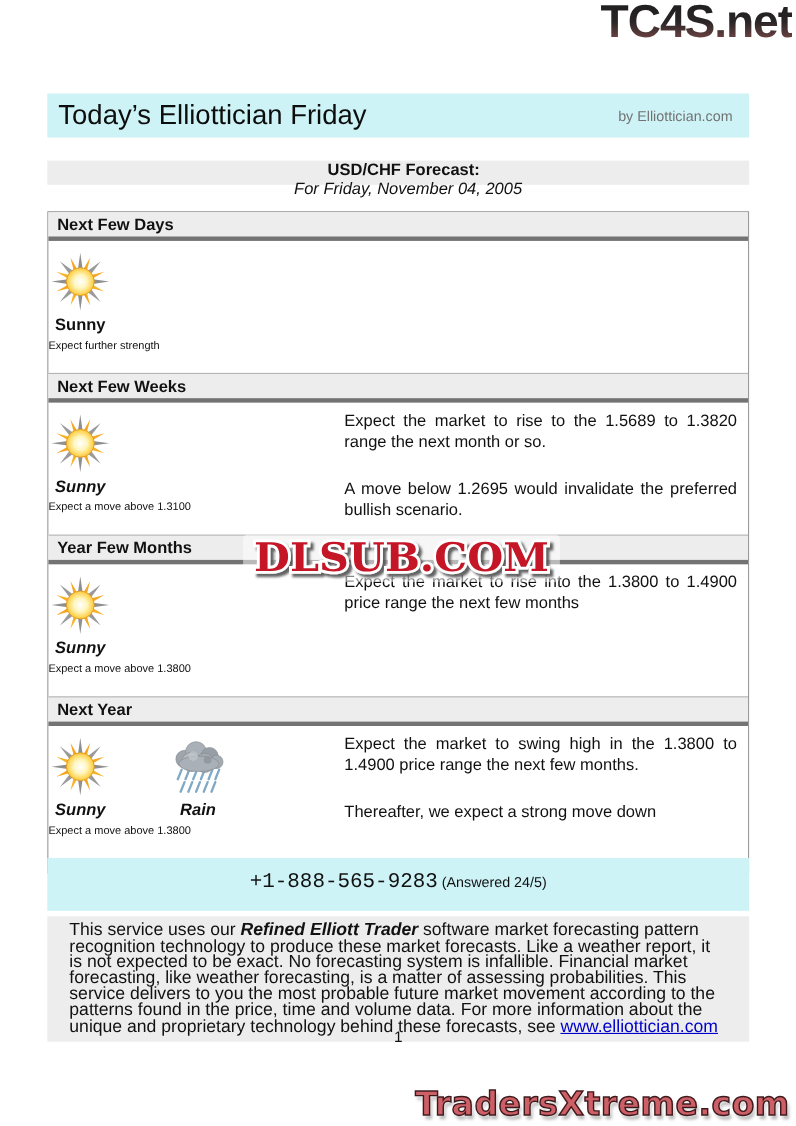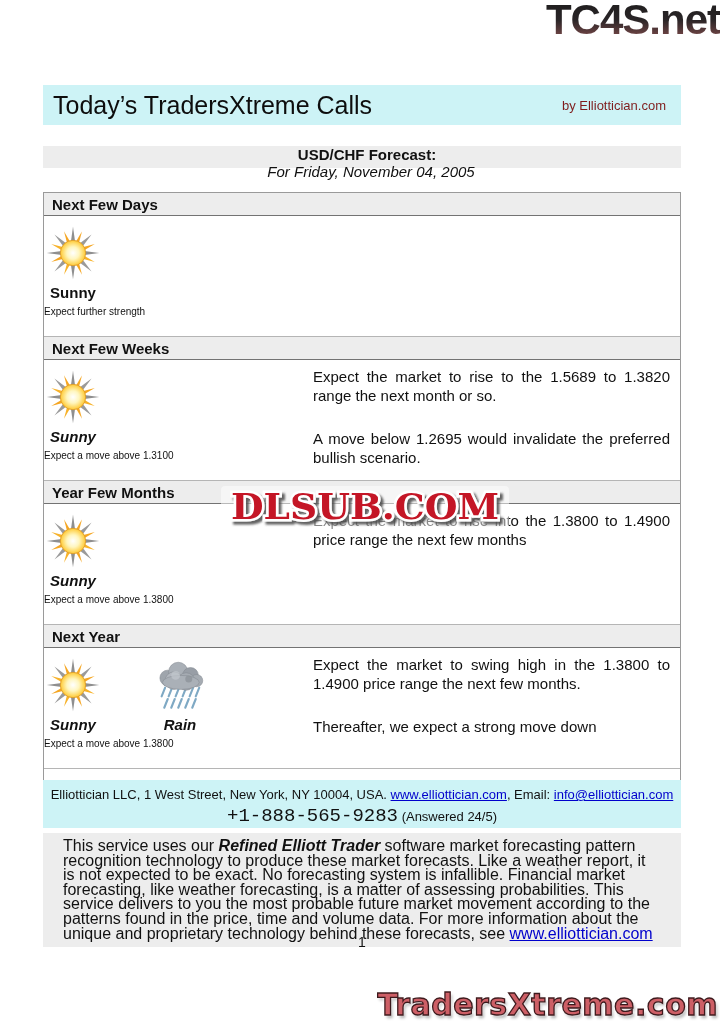--- a/index.html
+++ b/index.html
@@ -18,37 +18,37 @@
   @supports ((-webkit-background-clip:text) or (background-clip:text)){
     .top-logo{color:transparent;}
   }
   
   .header-bar{
     left:43px;top:85px;width:638px;height:40px;background:#cdf3f6;
     display:flex;align-items:center;justify-content:space-between;
     padding:0 15px 0 10px;box-sizing:border-box;
   }
   .doc-title{font-size:25px;color:#0d0d0d;}
-  .byline{font-size:13px;color:#7f1d1d;}
+  .byline{font-size:13px;color:#737373;}
   
   .forecast-bar{
     left:43px;top:146px;width:638px;height:22px;background:#ededed;
     display:flex;align-items:center;padding-left:10px;box-sizing:border-box;
     font-size:15px;
     flex-direction:column;
   }
   .forecast-label{font-weight:bold;}
   .forecast-date{font-style:italic;margin-left:8px;}
   
   .sections{
     left:43px;top:192px;width:638px;border:1px solid #9a9a9a;
     box-sizing:border-box;background:#fff;
   }
   .sec-header{
-    height:22px;background:#ededed;border-bottom:1px solid #737373;
+    height:22px;background:#ededed;border-bottom:4px solid #737373;
     display:flex;align-items:center;padding-left:8px;
     font-weight:bold;font-size:15px;
   }
   .section + .section .sec-header{border-top:1px solid #b5b5b5;}
   .sec-body{height:120px;display:flex;}
   .icon-col{
     width:267px;display:flex;flex-direction:column;align-items:flex-start;
     padding-top:9px;box-sizing:border-box;flex:none;
   }
   .icons-row{display:flex;gap:49px;}
@@ -153,21 +153,21 @@
       </g>
       <circle cx="27" cy="21" r="5" fill="#c2c7cd" opacity="0.7"></circle>
       <circle cx="42" cy="25" r="4" fill="#8d939a" opacity="0.8"></circle>
     </g>
   </defs>
 </svg>
 
 <div class="abs top-logo">TC4S.net</div>
 
 <div class="abs header-bar">
-  <span class="doc-title">Today’s TradersXtreme Calls</span>
+  <span class="doc-title">Today’s Elliottician Friday</span>
   <span class="byline">by Elliottician.com</span>
 </div>
 
 <div class="abs forecast-bar">
   <span class="forecast-label">USD/CHF Forecast:</span>
   <span class="forecast-date">For Friday, November 04, 2005</span>
 </div>
 
 <div class="abs sections">
 
@@ -259,21 +259,20 @@
   <div class="empty-row"></div>
 </div>
 
 <div class="abs watermark">
   <svg viewBox="0 0 288 43">
     <text x="144" y="33" text-anchor="middle" font-family="DejaVu Serif, serif" font-weight="bold" font-size="36" fill="#c41425" stroke="#ffffff" stroke-width="5" paint-order="stroke" textLength="268" lengthAdjust="spacingAndGlyphs" filter="url(#wmShadow)">DLSUB.COM</text>
   </svg>
 </div>
 
 <div class="abs footer-contact">
-  <div><span>Elliottician LLC, 1 West Street, New York, NY 10004, USA. </span><a class="link">www.elliottician.com</a><span>, Email: </span><a class="link">info@elliottician.com</a></div>
   <div class="contact-line2"><span class="phone">+1-888-565-9283</span><span class="phone-note"> (Answered 24/5)</span></div>
 </div>
 
 <div class="abs disclaimer">
   <span>This service uses our </span><span class="product-name">Refined Elliott Trader</span><span> software market forecasting pattern recognition technology to produce these market forecasts. Like a weather report, it is not expected to be exact. No forecasting system is infallible. Financial market forecasting, like weather forecasting, is a matter of assessing probabilities. This service delivers to you the most probable future market movement according to the patterns found in the price, time and volume data. For more information about the unique and proprietary technology behind these forecasts, see </span><a class="link">www.elliottician.com</a>
 </div>
 
 <div class="abs page-number">1</div>
 
 <div class="abs bottom-logo">TradersXtreme.com</div>

